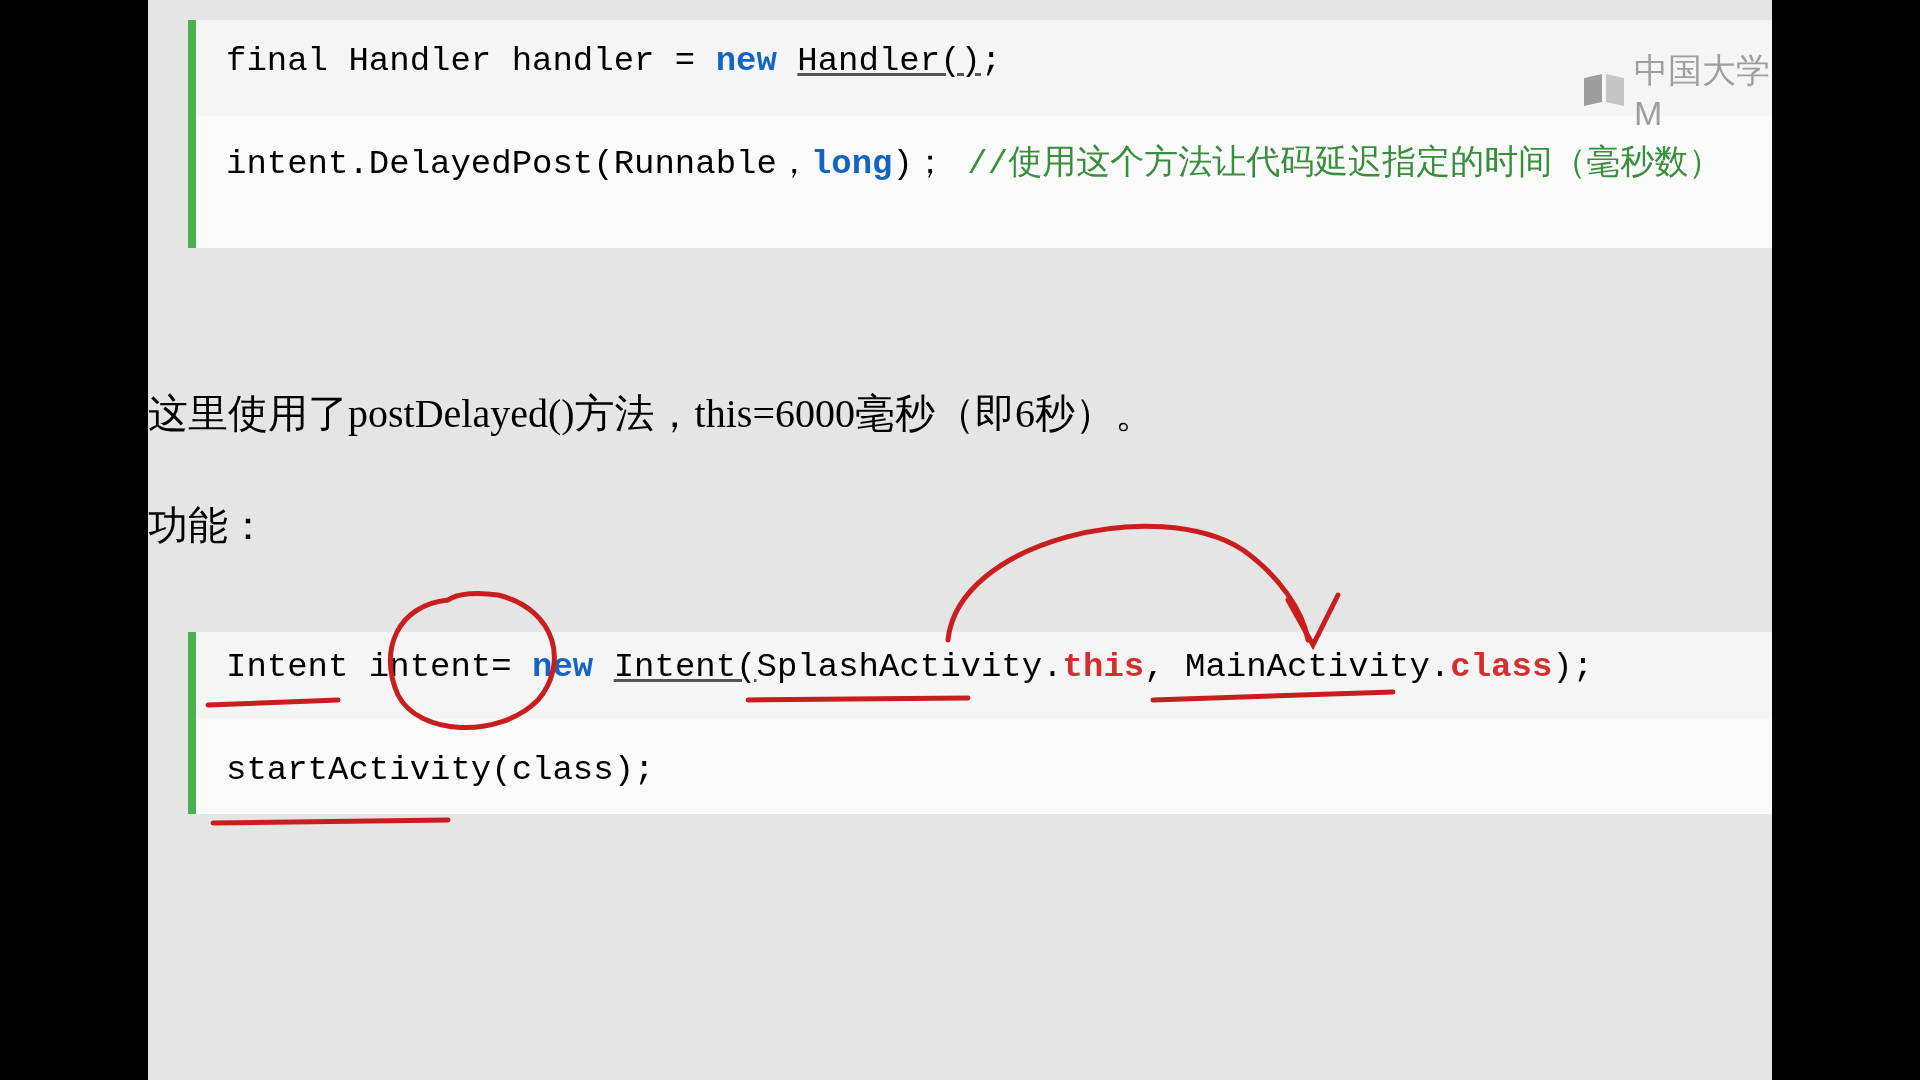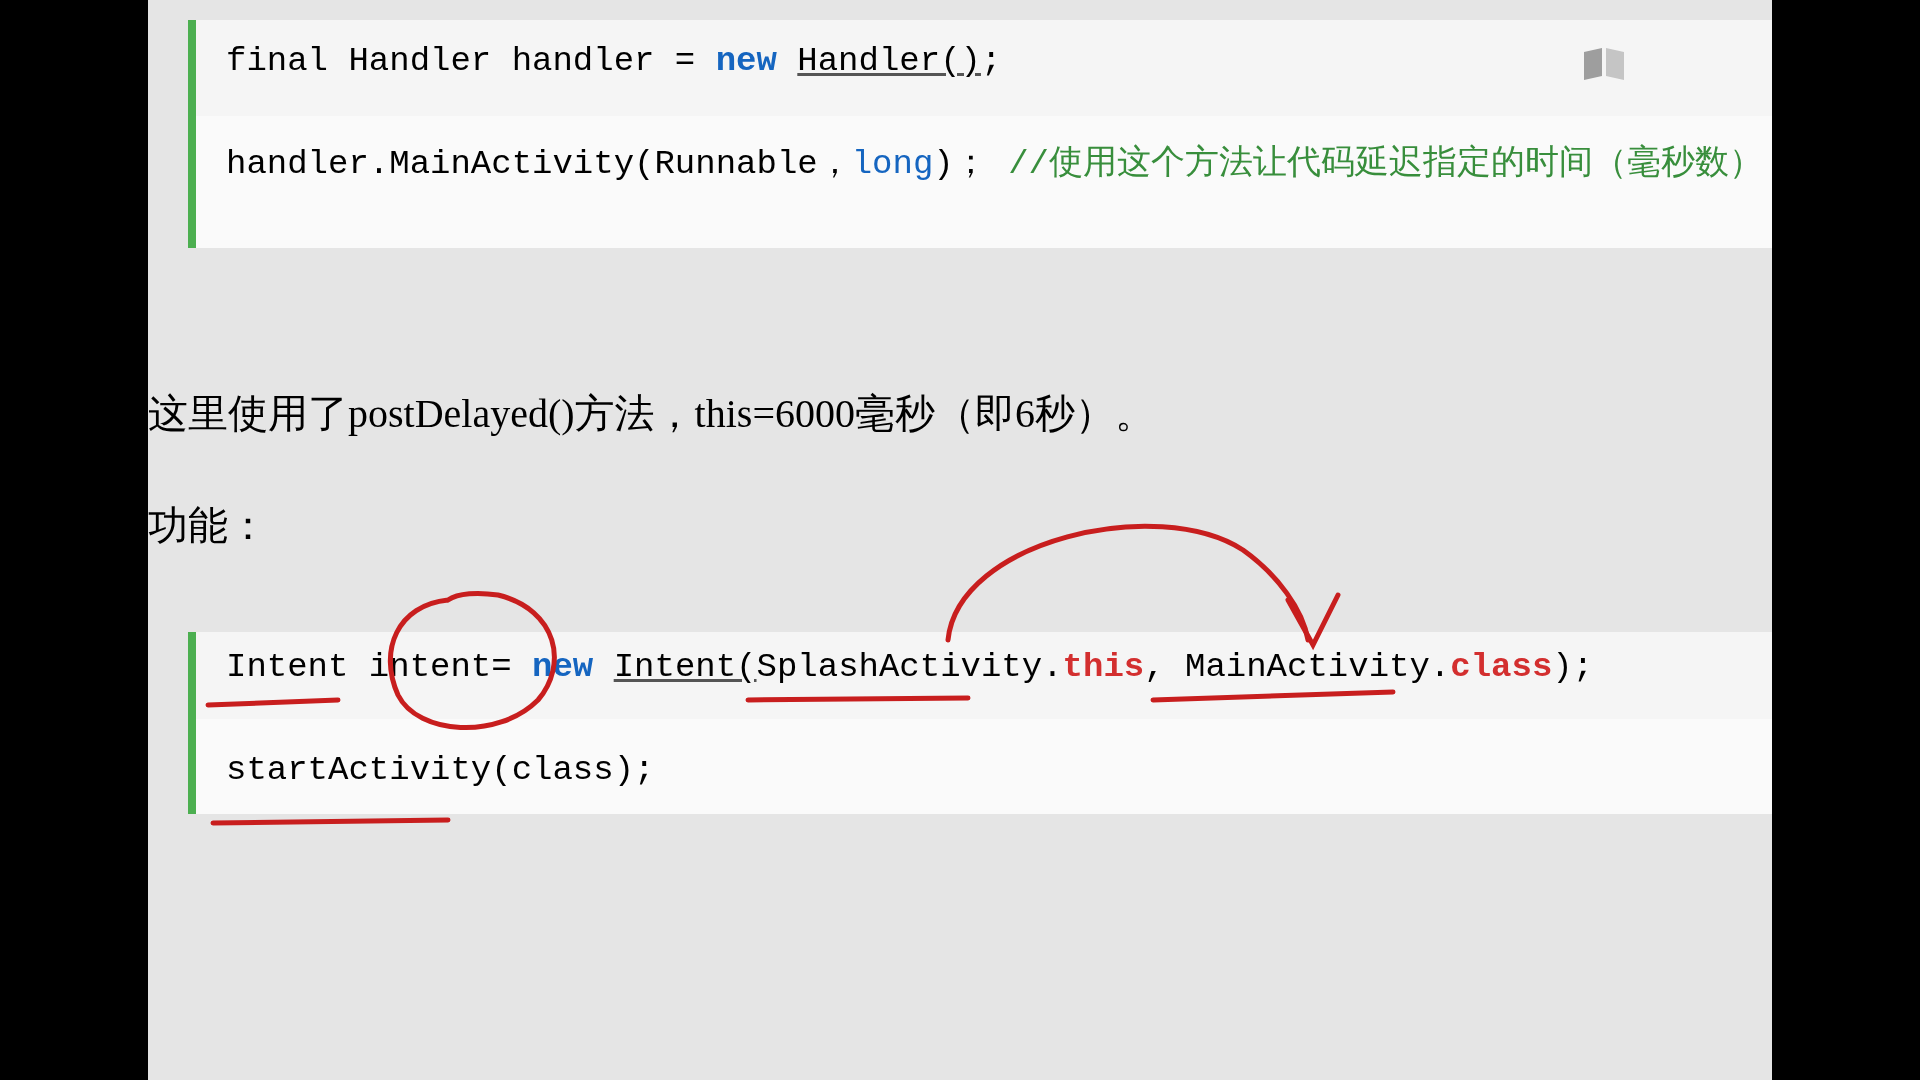--- a/index.html
+++ b/index.html
@@ -40,21 +40,21 @@
     }
     .code-line {
       font-family: "Consolas", "Courier New", monospace;
       font-size: 34px;
       line-height: 1.4;
       white-space: pre;
       color: #000;
     }
     .code-line-2 { margin-top: 55px; }
     .kw-new { color: #1565C0; font-weight: bold; }
-    .kw-long { color: #1565C0; font-weight: normal; }
+    .kw-long { color: #1565C0; font-weight: bold; }
     .kw-this { color: #D32F2F; font-weight: bold; }
     .kw-class { color: #D32F2F; font-weight: bold; }
     .underline { text-decoration: underline; text-decoration-color: #555; text-underline-offset: 3px; }
     .comment { color: #388E3C; }
     .body-text {
       font-family: "SimSun", serif;
       font-size: 40px;
       line-height: 1.8;
       margin-left: 0px;
       margin-top: 130px;
@@ -83,36 +83,37 @@
       pointer-events: none;
     }
   </style>
 </head>
 <body>
 
 <div class="content-area">
 
   <div class="code-block code-block-1">
     <div class="code-line"><span>final Handler handler = </span><span class="kw-new">new</span> <span class="underline">Handler()</span><span>;</span></div>
-    <div class="code-line code-line-2"><span>handler.MainActivity(Runnable，</span><span class="kw-long">long</span><span>)；</span> <span class="comment">//使用这个方法让代码延迟指定的时间（毫秒数）</span></div>
+    <div class="code-line code-line-2"><span>intent.DelayedPost(Runnable，</span><span class="kw-long">long</span><span>)；</span> <span class="comment">//使用这个方法让代码延迟指定的时间（毫秒数）</span></div>
   </div>
 
   <div class="body-text">这里使用了postDelayed()方法，this=6000毫秒（即6秒）。</div>
   <div class="body-text body-text-2">功能：</div>
 
   <div class="code-block code-block-2">
     <div class="code-line"><span>Intent intent= </span><span class="kw-new">new</span><span> </span><span class="underline">Intent(</span><span>SplashActivity.</span><span class="kw-this">this</span><span>, MainActivity.</span><span class="kw-class">class</span><span>);</span></div>
     <div class="code-line code-line-2">startActivity(class);</div>
   </div>
 
   <div class="watermark">
     <svg width="44" height="34" viewBox="0 0 44 34">
       <path d="M2 4 L20 0 L20 28 L2 32 Z" fill="#9e9e9e"></path>
       <path d="M24 0 L42 4 L42 32 L24 28 Z" fill="#c5c5c5"></path>
     </svg>
+    <span>中国大学M</span>
   </div>
 
   <svg class="annotations" width="1624" height="1080" viewBox="0 0 1624 1080">
 
     <path d="M60 705 L190 700" stroke="#c81e1e" stroke-width="5" fill="none" stroke-linecap="round"></path>
 
     <path d="M300 600 C250 605, 230 650, 250 695 C270 735, 350 740, 390 700 C420 665, 410 610, 350 595 C330 592, 310 593, 300 600" stroke="#c81e1e" stroke-width="5" fill="none" stroke-linecap="round"></path>
 
     <path d="M600 700 L820 698" stroke="#c81e1e" stroke-width="5" fill="none" stroke-linecap="round"></path>
 

